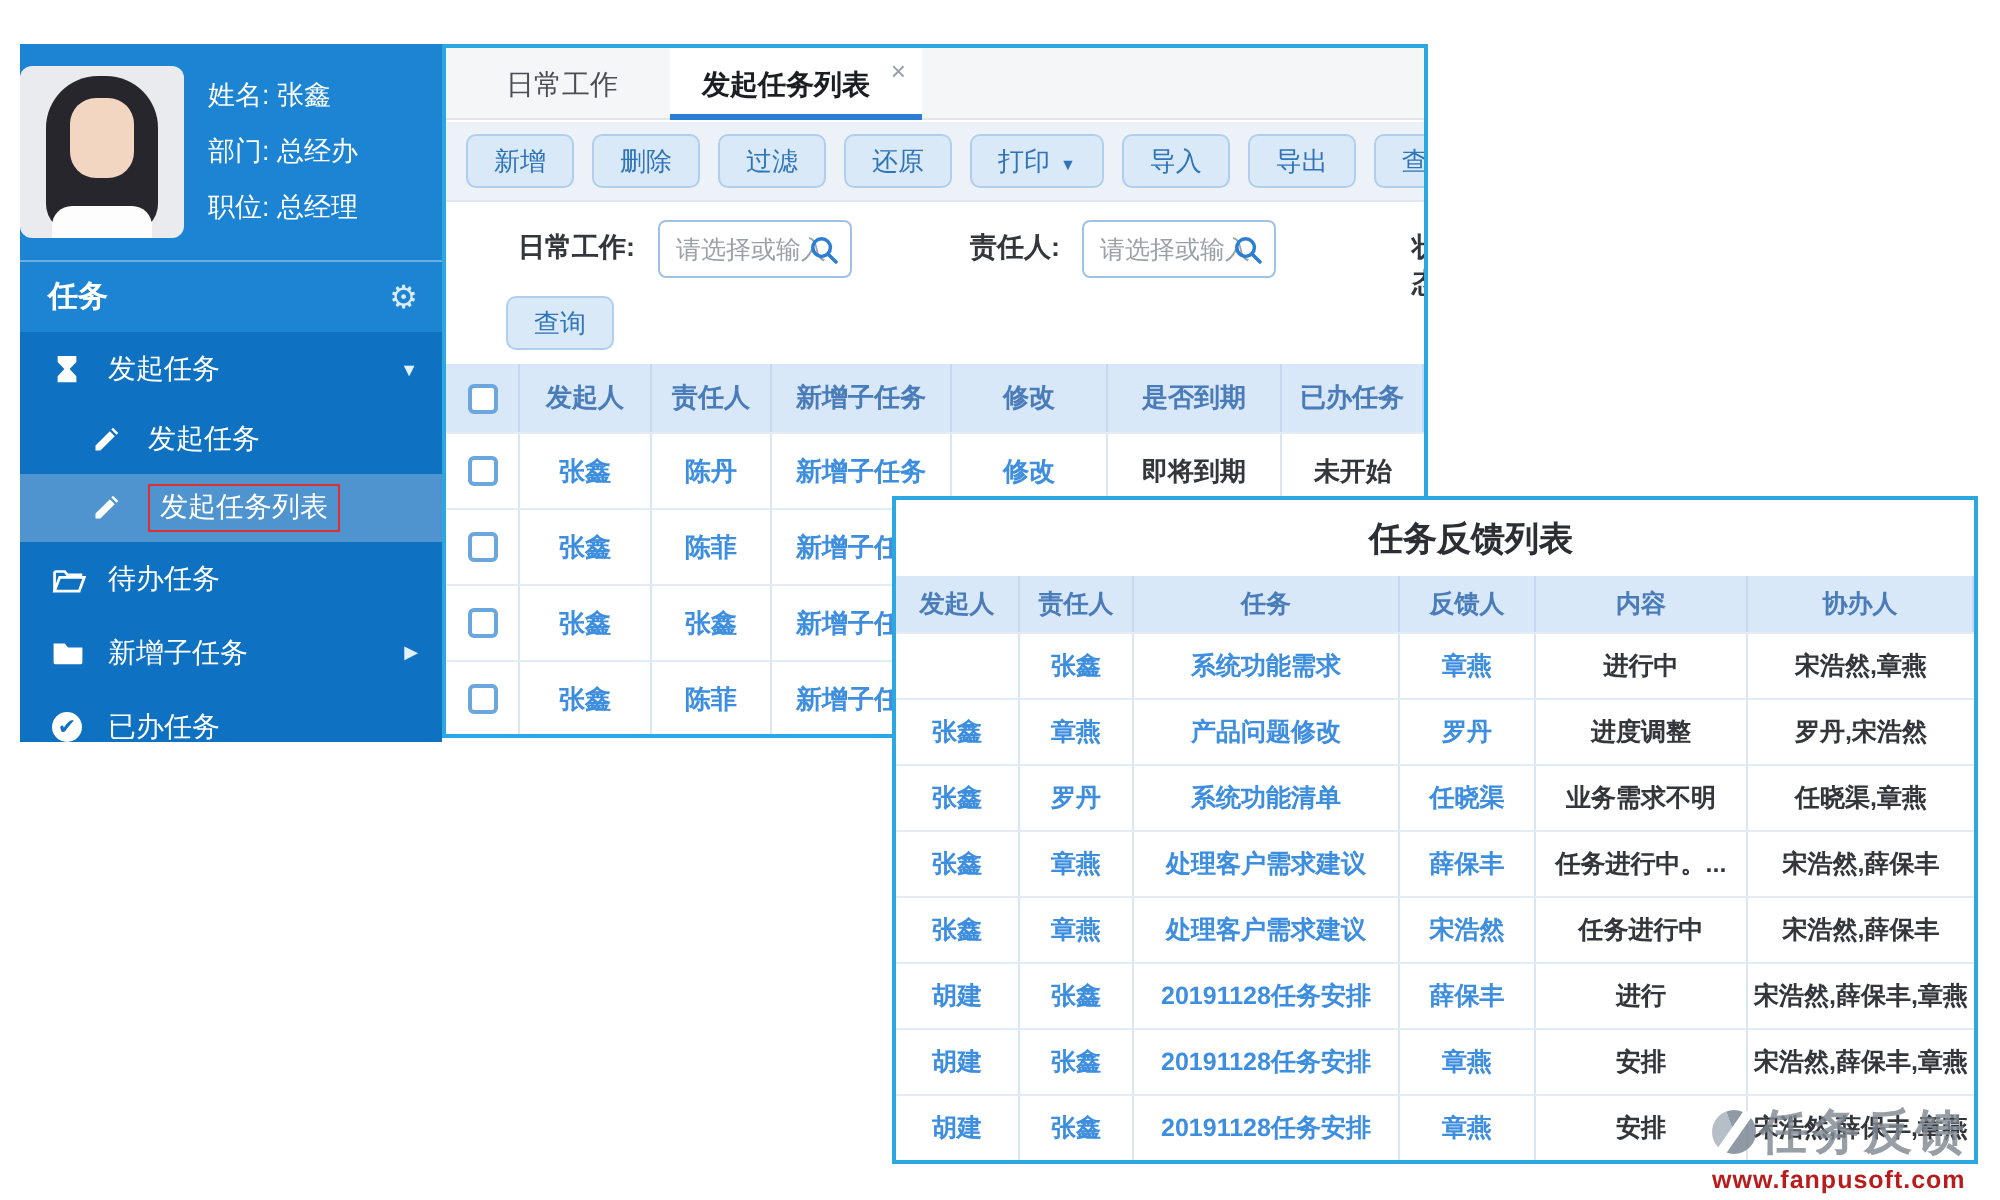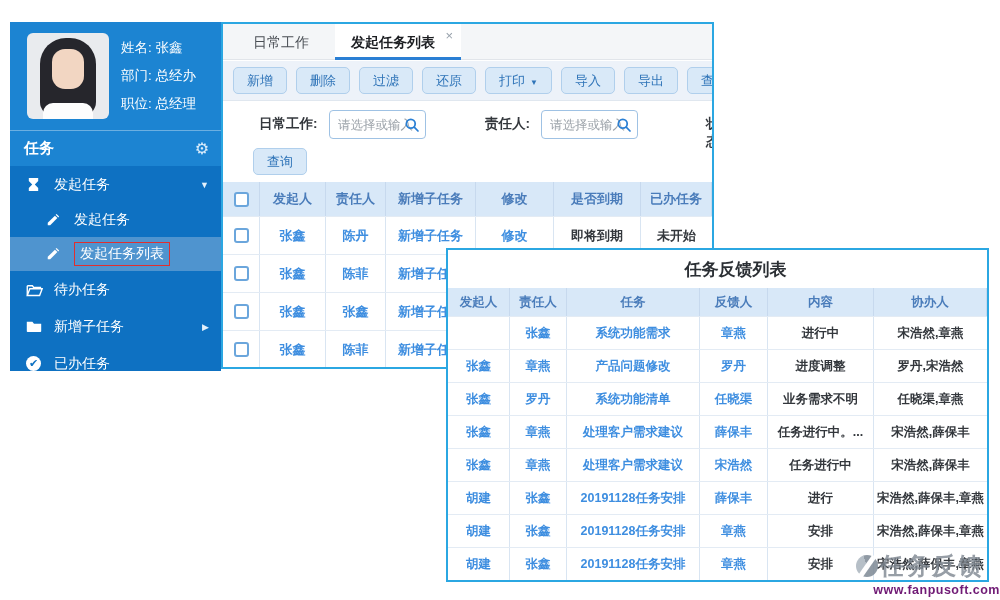--- a/index.html
+++ b/index.html
@@ -3,21 +3,21 @@
 <meta charset="utf-8">
 <style>
   * { box-sizing: border-box; margin: 0; padding: 0; }
   html,body { width:1000px; height:600px; background:#ffffff; overflow:hidden;
     font-family:"Liberation Sans","DejaVu Sans",sans-serif; }
   .canvas { position:relative; width:1000px; height:600px; background:#fff; }
 
   
   .sidebar { position:absolute; left:10px; top:22px; width:211px; height:349px;
     background:#0e71c2; overflow:hidden; z-index:1; }
-  .profile { background:#1c84d2; height:108px; display:flex; align-items:center; padding:10px 8px 10px 17px; }
+  .profile { background:#1c84d2; height:108px; display:flex; align-items:center; padding:10px 8px 10px 0; }
   .avatar { position:relative; width:82px; height:86px; border-radius:6px; background:#e9ebee; overflow:hidden; flex:none; }
   .avatar .hair { position:absolute; top:5px; left:13px; width:56px; height:78px; background:#26262c; border-radius:26px 26px 14px 14px; }
   .avatar .face { position:absolute; top:16px; left:25px; width:32px; height:40px; background:#f2d6c2; border-radius:13px; }
   .avatar .shirt { position:absolute; bottom:0; left:16px; width:50px; height:16px; background:#fdfdfd; border-radius:10px 10px 0 0; }
   .pinfo { margin-left:12px; color:#fff; font-size:13.5px; line-height:28px; white-space:nowrap; }
   .sec-head { height:36px; background:#1c84d2; border-top:1px solid rgba(255,255,255,.35);
     display:flex; align-items:center; padding:0 12px 0 14px; color:#fff; font-size:15px; font-weight:bold; }
   .sec-head .gear { margin-left:auto; font-size:16px; color:#d9ecfb; cursor:pointer; }
   .side-item { display:flex; align-items:center; color:#fff; font-size:14px; cursor:pointer; padding:0 12px 0 16px; }
   .side-item.group { height:37px; }
@@ -75,21 +75,21 @@
   .fb-tbl .tr.head { height:28px; }
   .fb-tbl .td { font-size:12.5px; }
 
   
   .watermark { position:absolute; left:856px; top:550px; width:144px; z-index:9; pointer-events:none; }
   .wm-row { display:flex; align-items:center; }
   .wm-logo { width:22px; height:22px; border-radius:50%; flex:none; margin-right:2px;
     background:conic-gradient(from 210deg,#aab4be 0 130deg,#7d8995 130deg 360deg); position:relative; opacity:.85; }
   .wm-logo::after { content:""; position:absolute; left:9px; top:-1px; width:5px; height:24px; background:#fff; transform:rotate(35deg); }
   .wm-brand { font-size:24px; font-weight:bold; color:rgba(128,137,146,.82); letter-spacing:2px; white-space:nowrap; }
-  .wm-url { font-size:12.5px; font-weight:bold; color:#701a75; margin-top:1px; letter-spacing:.5px; white-space:nowrap; text-align:right; }
+  .wm-url { font-size:12.5px; font-weight:bold; color:#b91c1c; margin-top:1px; letter-spacing:.5px; white-space:nowrap; text-align:left; }
 </style>
 </head>
 <body>
 
 <div class="canvas">
 
   <div class="sidebar">
     <div class="profile">
       <div class="avatar">
         <div class="hair"></div>

